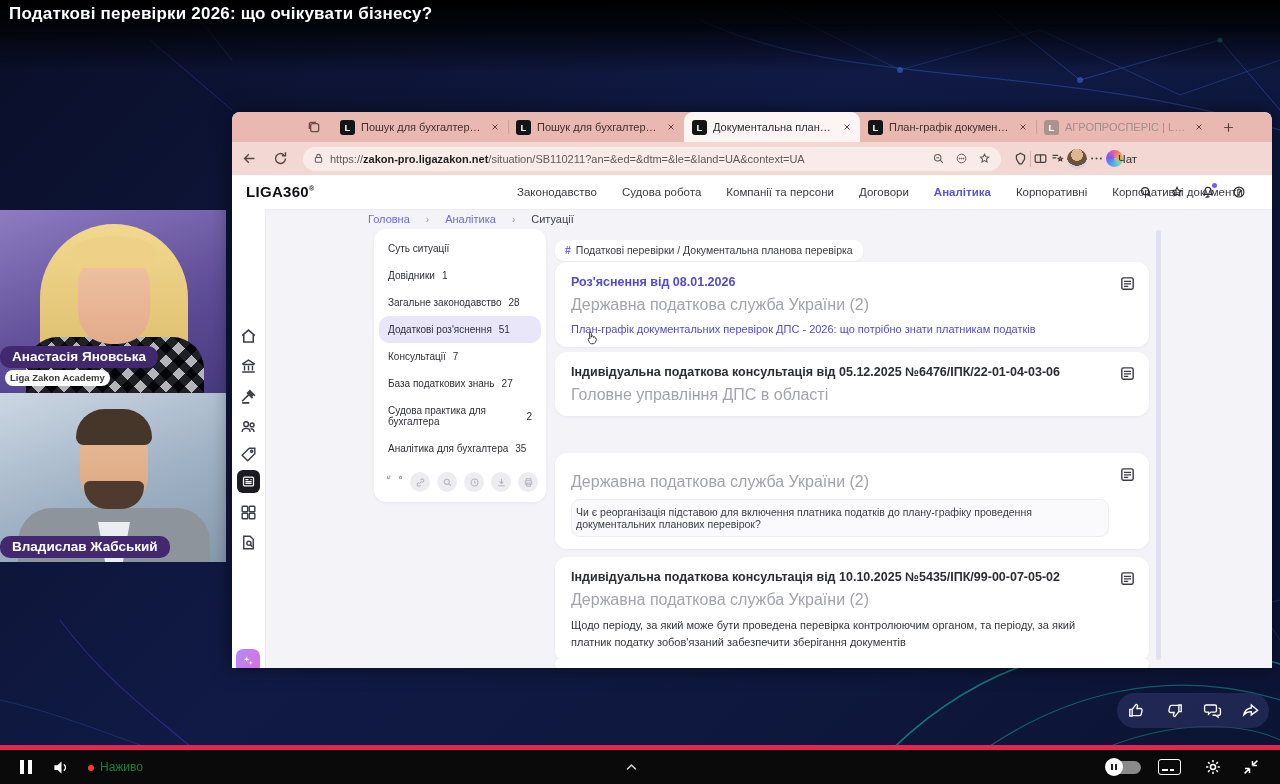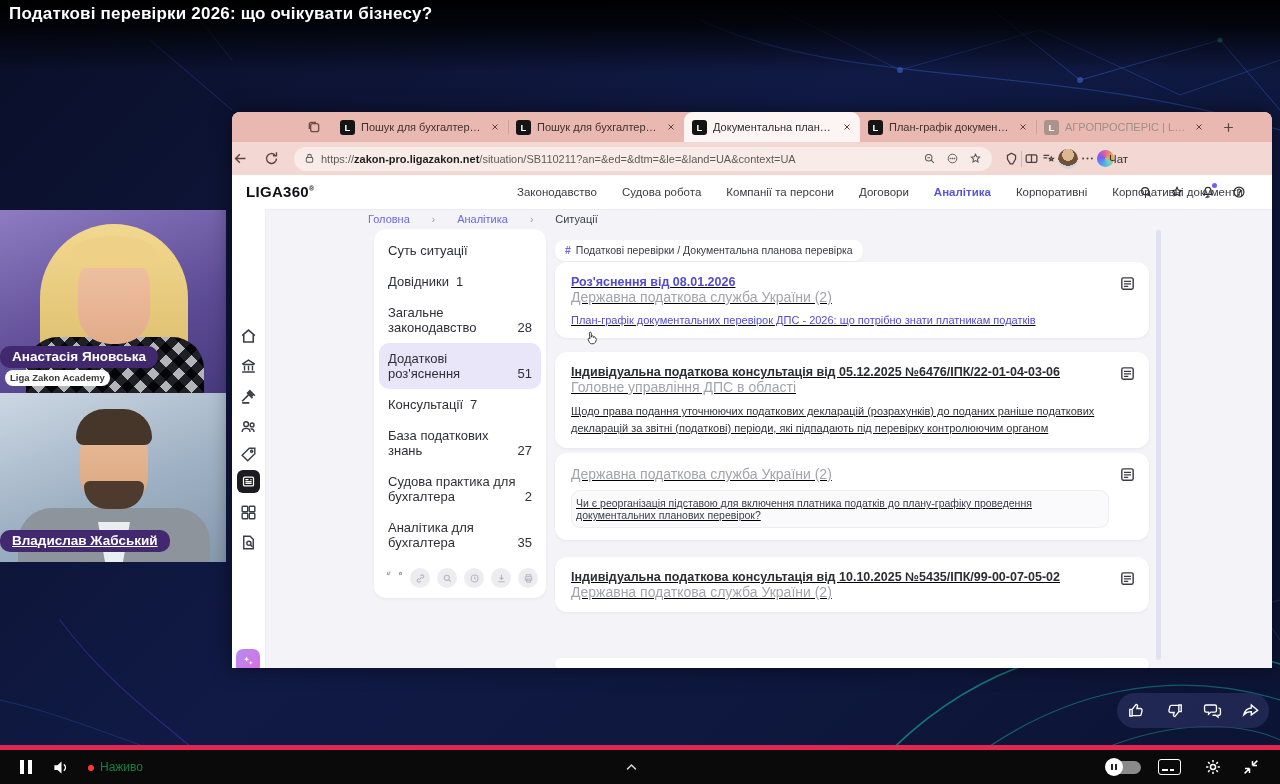--- a/index.html
+++ b/index.html
@@ -22,39 +22,39 @@
   .c1-body{position:absolute;left:26px;bottom:0;width:178px;height:56px;border-radius:32px 32px 0 0;
     background:repeating-linear-gradient(45deg,#25252c 0 9px,#d6d6da 9px 18px),repeating-linear-gradient(-45deg,#25252c 0 9px,#d6d6da 9px 18px);background-blend-mode:multiply;}
   .c1-neck{position:absolute;left:96px;top:126px;width:36px;height:18px;background:#e2ab8a;}
   .c2-hair{position:absolute;left:76px;top:16px;width:76px;height:36px;background:#463529;border-radius:38px 38px 10px 10px;}
   .c2-face{position:absolute;left:80px;top:28px;width:68px;height:84px;background:linear-gradient(#e9bd99,#dba681);border-radius:32px 32px 28px 28px;}
   .c2-beard{position:absolute;left:84px;top:88px;width:60px;height:28px;background:#4e3b2e;border-radius:6px 6px 24px 24px;}
   .c2-body{position:absolute;left:18px;bottom:0;width:192px;height:54px;background:#8e949b;border-radius:34px 34px 0 0;}
   .c2-shirt{position:absolute;left:98px;bottom:0;width:32px;height:40px;background:#eaeef1;clip-path:polygon(0 0,100% 0,78% 100%,22% 100%);}
   .name-pill{position:absolute;left:0;background:#41286f;color:#fff;font-size:13.5px;font-weight:bold;padding:3px 12px 4px;border-radius:10px;white-space:nowrap;}
   .cam1 .name-pill{top:136px;}
-  .cam2 .name-pill{top:137px;text-decoration:underline;}
+  .cam2 .name-pill{top:143px;}
   .org-pill{position:absolute;left:5px;top:160px;background:#fdfdfd;color:#3a3a3a;font-size:9.5px;font-weight:bold;padding:2px 5px 3px;border-radius:9px;}
 
   
   .browser{position:absolute;left:232px;top:112px;width:1040px;height:556px;border-radius:8px 8px 0 0;overflow:hidden;background:#f3f3f8;box-shadow:0 0 20px rgba(0,0,0,.5);}
   .tabstrip{position:absolute;left:0;top:0;right:0;height:30px;background:#e8b8b1;}
   .tabactions{position:absolute;left:74px;top:7px;width:16px;height:16px;color:#6d4d48;}
   .tabs{position:absolute;left:100px;top:0;height:30px;display:flex;}
   .tab{width:176px;box-sizing:border-box;display:flex;align-items:center;gap:6px;padding:0 8px;font-size:11px;color:#44302c;position:relative;}
   .tab.sep::before{content:"";position:absolute;left:0;top:8px;bottom:8px;width:1px;background:#cfa29b;}
   .tab.active{background:#fcf5f3;border-radius:9px 9px 0 0;color:#2d2d33;}
   .fav{width:15px;height:15px;background:#141414;color:#fff;border-radius:3px;font-size:9.5px;font-weight:bold;display:flex;align-items:center;justify-content:center;flex:none;}
   .tab.dim .fav{background:#ab938d;}
   .tab.dim .t{color:#a18e89;}
   .t{flex:1;white-space:nowrap;overflow:hidden;text-overflow:ellipsis;}
   .x{flex:none;width:10px;height:10px;color:#5c443f;}
   .newtab{position:absolute;left:990px;top:9px;width:13px;height:13px;color:#5c443f;}
 
-  .urlrow{position:absolute;left:0;top:30px;right:0;height:33px;background:#f2d7d2;display:flex;align-items:center;padding:0 0;box-sizing:border-box;}
+  .urlrow{position:absolute;left:0;top:30px;right:0;height:33px;background:#f2d7d2;display:flex;align-items:center;padding:0 9px;box-sizing:border-box;}
   .nav-ic{width:17px;height:17px;color:#5a4540;flex:none;}
   .nav-ic + .nav-ic{margin-left:14px;}
   .urlpill{margin-left:14px;width:698px;height:24px;background:#f9ebe8;border-radius:13px;display:flex;align-items:center;gap:6px;padding:0 10px;box-sizing:border-box;flex:none;}
   .lock{width:11px;height:11px;color:#5f5f5f;flex:none;}
   .url-text{font-size:11px;color:#5f5a58;white-space:nowrap;overflow:hidden;}
   .url-host{color:#1e1e1e;font-weight:bold;}
   .pill-right{margin-left:auto;display:flex;gap:10px;color:#5c5c5c;}
   .pill-right .pic{width:13px;height:13px;}
   .addr-right{margin-left:12px;display:flex;align-items:center;gap:2px;color:#49413f;}
   .aic{width:15px;height:15px;}
@@ -72,40 +72,40 @@
   .hic{width:14px;height:14px;position:relative;}
   .bell-dot{position:absolute;top:-2px;right:-2px;width:5px;height:5px;border-radius:50%;background:#7b5bf0;}
 
   .sitebar{position:absolute;left:0;top:97px;bottom:0;width:33px;background:#fff;border-right:1px solid #ebebf0;}
   .sb-ic{position:absolute;left:7px;width:19px;height:19px;color:#3c3c46;}
   .sb-active{position:absolute;left:5px;width:23px;height:23px;background:#1b1b21;border-radius:6px;color:#fff;display:flex;align-items:center;justify-content:center;}
   .sb-active svg{width:15px;height:15px;}
   .sb-spark{position:absolute;left:4px;width:24px;height:24px;border-radius:7px;background:linear-gradient(135deg,#b18cf2,#e06ce0);display:flex;align-items:center;justify-content:center;}
   .sb-spark svg{width:15px;height:15px;}
 
-  .breadcrumb{position:absolute;left:136px;top:101px;display:flex;align-items:center;gap:22px;font-size:11px;color:#3e3e48;}
+  .breadcrumb{position:absolute;left:136px;top:101px;display:flex;align-items:center;gap:16px;font-size:11px;color:#3e3e48;}
   .bc-link{color:#6d68dc;}
   .bc-sep{color:#9a9aa5;font-size:10px;}
 
   .panel{position:absolute;left:142px;top:117px;width:172px;background:#fff;border-radius:12px;padding:6px 0 2px;box-shadow:0 1px 3px rgba(30,30,60,.06);}
-  .m-item{padding:8px 14px;font-size:13px;color:#2f2f3a;display:flex;align-items:flex-end;}
+  .m-item{padding:8px 14px;font-size:10px;color:#2f2f3a;display:flex;align-items:center;}
   .m-item .cnt{margin-left:7px;}
   .m-item.selected{background:#e9e6fa;border-radius:10px;margin:0 5px;padding:8px 9px;}
   .panel-foot{display:flex;align-items:center;gap:7px;padding:10px 8px 8px 12px;}
   .pf-ic{width:15px;height:15px;color:#2f2f3a;}
   .pf-circle{width:20px;height:20px;border-radius:50%;background:#ededf1;color:#b6b6c0;display:flex;align-items:center;justify-content:center;flex:none;}
   .pf-circle svg{width:11px;height:11px;}
 
   .chip{position:absolute;left:323px;top:128px;background:#fff;border-radius:9px;padding:4px 10px 5px;font-size:10.5px;color:#3a3a46;box-shadow:0 1px 2px rgba(30,30,60,.05);}
   .chip .hash{color:#6d68dc;font-weight:bold;margin-right:5px;}
 
-  .card{position:absolute;left:323px;width:594px;background:#fff;border-radius:12px;padding:13px 40px 12px 16px;box-sizing:border-box;box-shadow:0 1px 3px rgba(30,30,60,.06);text-decoration:underline;}
+  .card{position:absolute;left:323px;width:594px;background:#fff;border-radius:12px;padding:13px 40px 12px 16px;box-sizing:border-box;box-shadow:0 1px 3px rgba(30,30,60,.06);}
   .c-title{font-size:12.5px;font-weight:bold;color:#2c2c35;}
   .c-title.link{color:#524bd0;}
-  .c-src{font-size:14px;color:#a3a3ad;}
+  .c-src{font-size:16px;color:#a3a3ad;margin-top:7px;}
   .c-link{font-size:11px;color:#524bd0;margin-top:9px;}
   .c-body{font-size:11px;color:#34343e;margin-top:8px;line-height:1.5;}
   .c-sub{font-size:11px;font-weight:bold;color:#2c2c35;margin-top:9px;}
   .c-q{margin-top:8px;background:#fafafc;border:1px solid #ededf3;border-radius:9px;padding:6px 4px;font-size:10.5px;color:#3c3c48;}
   .c-ic{position:absolute;right:13px;top:13px;width:17px;height:17px;color:#3a3a44;}
   .scrollbar{position:absolute;left:924px;top:118px;width:5px;height:430px;background:#e0e0f1;border-radius:3px;}
   .cursor-hand{position:absolute;left:352px;top:218px;width:16px;height:18px;}
 
   .reactions{position:absolute;left:1117px;top:693px;width:152px;height:35px;background:rgba(44,50,98,.62);border-radius:18px;display:flex;align-items:center;justify-content:space-around;color:#fff;}
   .r-ic{width:19px;height:19px;}
@@ -504,21 +504,20 @@
           <svg viewBox="0 0 24 24" fill="none" stroke="currentColor" stroke-width="2">
             <rect x="4" y="4" width="16" height="16" rx="2"></rect>
             <path d="M7 9h10M7 12.5h10M7 16h6"></path>
           </svg>
         </span>
     </div>
 
     <div class="card" style="top:240px">
       <div class="c-title">Індивідуальна податкова консультація від 05.12.2025 №6476/ІПК/22-01-04-03-06</div>
       <div class="c-src">Головне управління ДПС в області</div>
-      <div class="c-body">Щодо права подання уточнюючих податкових декларацій (розрахунків) до поданих раніше податкових декларацій за звітні (податкові) періоди, які підпадають під перевірку контролюючим органом</div>
       <span class="c-ic">
           <svg viewBox="0 0 24 24" fill="none" stroke="currentColor" stroke-width="2">
             <rect x="4" y="4" width="16" height="16" rx="2"></rect>
             <path d="M7 9h10M7 12.5h10M7 16h6"></path>
           </svg>
         </span>
     </div>
 
     <div class="card" style="top:341px">
       <div class="c-src">Державна податкова служба України (2)</div>
@@ -527,20 +526,21 @@
           <svg viewBox="0 0 24 24" fill="none" stroke="currentColor" stroke-width="2">
             <rect x="4" y="4" width="16" height="16" rx="2"></rect>
             <path d="M7 9h10M7 12.5h10M7 16h6"></path>
           </svg>
         </span>
     </div>
 
     <div class="card" style="top:445px">
       <div class="c-title">Індивідуальна податкова консультація від 10.10.2025 №5435/ІПК/99-00-07-05-02</div>
       <div class="c-src">Державна податкова служба України (2)</div>
+      <div class="c-body">Щодо періоду, за який може бути проведена перевірка контролюючим органом, та періоду, за який платник податку зобов'язаний забезпечити зберігання документів</div>
       <span class="c-ic">
           <svg viewBox="0 0 24 24" fill="none" stroke="currentColor" stroke-width="2">
             <rect x="4" y="4" width="16" height="16" rx="2"></rect>
             <path d="M7 9h10M7 12.5h10M7 16h6"></path>
           </svg>
         </span>
     </div>
 
     <div class="card" style="top:546px;height:12px;padding:0;"></div>
 

